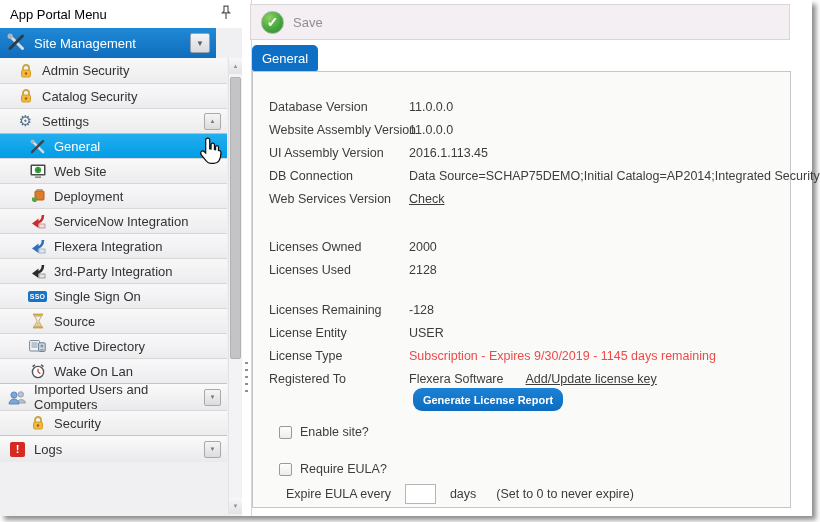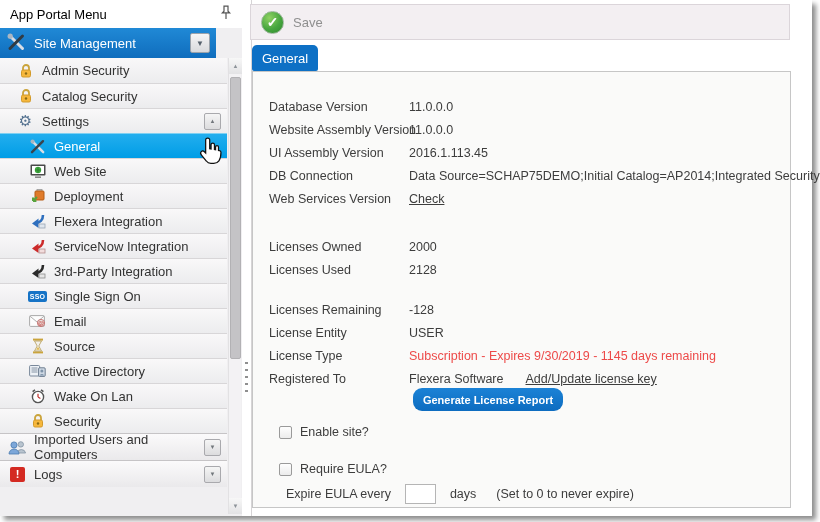--- a/index.html
+++ b/index.html
@@ -176,63 +176,52 @@
               <rect x="7" y="1.5" width="5" height="3" fill="#c9c9c9" stroke="#999" stroke-width="0.8"></rect>
               <rect x="5" y="3" width="9" height="9" rx="1" fill="#e07b2a" stroke="#b55d15"></rect>
               <path d="M7 9 L3 13 M3 13 v-3.4 M3 13 h3.4" stroke="#58a33e" stroke-width="2" fill="none"></path>
             </svg>
           </span>
           <span class="lbl">Deployment</span>
         </div>
         <div class="sb-row lvl2">
           <span class="ic">
             <svg width="16" height="16" viewBox="0 0 16 16">
+              <path d="M13 2 c0 5 -3 8 -8 8" fill="none" stroke="#cc2a2a" stroke-width="2.6"></path>
+              <path d="M8.5 5.5 L2 10.5 L8.5 15 z" fill="#cc2a2a"></path>
+              <rect x="9" y="11" width="6" height="4" fill="#f2dddd" stroke="#b58d8d" stroke-width="0.8"></rect>
+            </svg>
+          </span>
+          <span class="lbl">ServiceNow Integration</span>
+        </div>
+        <div class="sb-row lvl2">
+          <span class="ic">
+            <svg width="16" height="16" viewBox="0 0 16 16">
               <path d="M13 2 c0 5 -3 8 -8 8" fill="none" stroke="#2e6fbe" stroke-width="2.6"></path>
               <path d="M8.5 5.5 L2 10.5 L8.5 15 z" fill="#2e6fbe"></path>
               <rect x="9" y="11" width="6" height="4" fill="#dfe6ee" stroke="#9aa6b5" stroke-width="0.8"></rect>
             </svg>
           </span>
           <span class="lbl">Flexera Integration</span>
         </div>
         <div class="sb-row lvl2">
           <span class="ic">
             <svg width="16" height="16" viewBox="0 0 16 16">
-              <path d="M13 2 c0 5 -3 8 -8 8" fill="none" stroke="#cc2a2a" stroke-width="2.6"></path>
-              <path d="M8.5 5.5 L2 10.5 L8.5 15 z" fill="#cc2a2a"></path>
-              <rect x="9" y="11" width="6" height="4" fill="#f2dddd" stroke="#b58d8d" stroke-width="0.8"></rect>
-            </svg>
-          </span>
-          <span class="lbl">ServiceNow Integration</span>
-        </div>
-        <div class="sb-row lvl2">
-          <span class="ic">
-            <svg width="16" height="16" viewBox="0 0 16 16">
               <path d="M13 2 c0 5 -3 8 -8 8" fill="none" stroke="#2a2a2a" stroke-width="2.6"></path>
               <path d="M8.5 5.5 L2 10.5 L8.5 15 z" fill="#2a2a2a"></path>
               <rect x="9" y="11" width="6" height="4" fill="#e5e5e5" stroke="#8d8d8d" stroke-width="0.8"></rect>
             </svg>
           </span>
           <span class="lbl">3rd-Party Integration</span>
         </div>
         <div class="sb-row lvl2">
           <span class="ic">
             <span class="sso-badge">SSO</span>
           </span>
           <span class="lbl">Single Sign On</span>
-        </div>
-        <div class="sb-row lvl2">
-          <span class="ic">
-            <svg width="17" height="13" viewBox="0 0 17 13">
-              <rect x="0.6" y="0.6" width="14.8" height="10.8" rx="1" fill="#fdfdfd" stroke="#a9a9a9"></rect>
-              <path d="M1 1.2 L8 7 L15 1.2" fill="none" stroke="#b0b0b0"></path>
-              <circle cx="12" cy="8" r="3.6" fill="#e9e4e0" stroke="#c2605e" stroke-width="0.8"></circle>
-              <text x="12" y="10.2" font-size="6" fill="#c0302e" text-anchor="middle">@</text>
-            </svg>
-          </span>
-          <span class="lbl">Email</span>
         </div>
         <div class="sb-row lvl2">
           <span class="ic">
             <svg width="12" height="16" viewBox="0 0 12 16">
               <rect x="1" y="0.6" width="10" height="2" fill="#caa43c"></rect>
               <rect x="1" y="13.4" width="10" height="2" fill="#caa43c"></rect>
               <path d="M2.5 3 h7 L6.8 8 L9.5 13 h-7 L5.2 8 z" fill="#f3f0ea" stroke="#b39a55" stroke-width="0.8"></path>
               <path d="M4.2 11.8 h3.6 L6 8.8 z" fill="#e0b84e"></path>
             </svg>
           </span>
@@ -255,41 +244,41 @@
         <div class="sb-row lvl2">
           <span class="ic">
             <svg width="16" height="16" viewBox="0 0 16 16">
               <circle cx="8" cy="9" r="5.6" fill="#fff" stroke="#555" stroke-width="1.4"></circle>
               <path d="M8 9 V5.8 M8 9 l2.4 1.4" stroke="#c0302e" stroke-width="1.2" fill="none"></path>
               <path d="M2.6 3.6 L5 1.9 M13.4 3.6 L11 1.9" stroke="#555" stroke-width="1.6"></path>
             </svg>
           </span>
           <span class="lbl">Wake On Lan</span>
         </div>
-        <div class="sb-row lvl2">
-          <span class="ic">
-            <svg width="14" height="16" viewBox="0 0 14 16">
-              <path d="M4 7 V5 a3 3 0 0 1 6 0 v2" fill="none" stroke="#caa43c" stroke-width="1.8"></path>
-              <rect x="2.5" y="7" width="9" height="7" rx="1.5" fill="#f6b73c" stroke="#d29a2a"></rect>
-              <circle cx="7" cy="10.5" r="1.2" fill="#8a6a14"></circle>
-            </svg>
-          </span>
-          <span class="lbl">Security</span>
-        </div>
         <div class="sb-row grp">
           <span class="ic">
             <svg width="19" height="15" viewBox="0 0 19 15">
               <circle cx="12.8" cy="4.4" r="2.7" fill="#b9c4cf" stroke="#8494a5" stroke-width="0.8"></circle>
               <path d="M9 13 a4.4 4.4 0 0 1 8.6 0 z" fill="#b9c4cf" stroke="#8494a5" stroke-width="0.8"></path>
               <circle cx="6" cy="5" r="3.1" fill="#7da7d9" stroke="#4c7cb0" stroke-width="0.8"></circle>
               <path d="M1 14 a5 5 0 0 1 10 0 z" fill="#7da7d9" stroke="#4c7cb0" stroke-width="0.8"></path>
             </svg>
           </span>
           <span class="lbl">Imported Users and Computers</span>
           <span class="exp">▼</span>
+        </div>
+        <div class="sb-row lvl2">
+          <span class="ic">
+            <svg width="14" height="16" viewBox="0 0 14 16">
+              <path d="M4 7 V5 a3 3 0 0 1 6 0 v2" fill="none" stroke="#caa43c" stroke-width="1.8"></path>
+              <rect x="2.5" y="7" width="9" height="7" rx="1.5" fill="#f6b73c" stroke="#d29a2a"></rect>
+              <circle cx="7" cy="10.5" r="1.2" fill="#8a6a14"></circle>
+            </svg>
+          </span>
+          <span class="lbl">Security</span>
         </div>
         <div class="sb-row grp">
           <span class="ic">
             <span class="logs-badge">!</span>
           </span>
           <span class="lbl">Logs</span>
           <span class="exp">▼</span>
         </div>
       </div>
 

